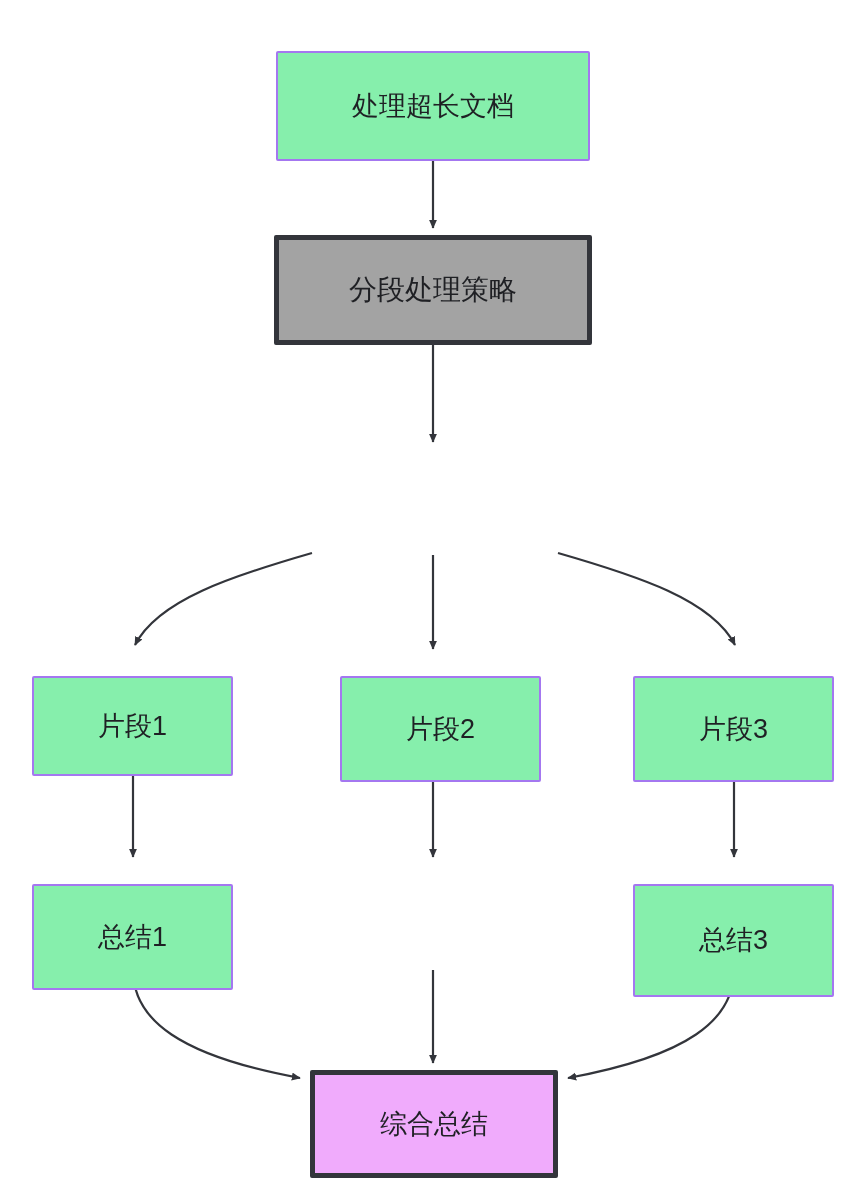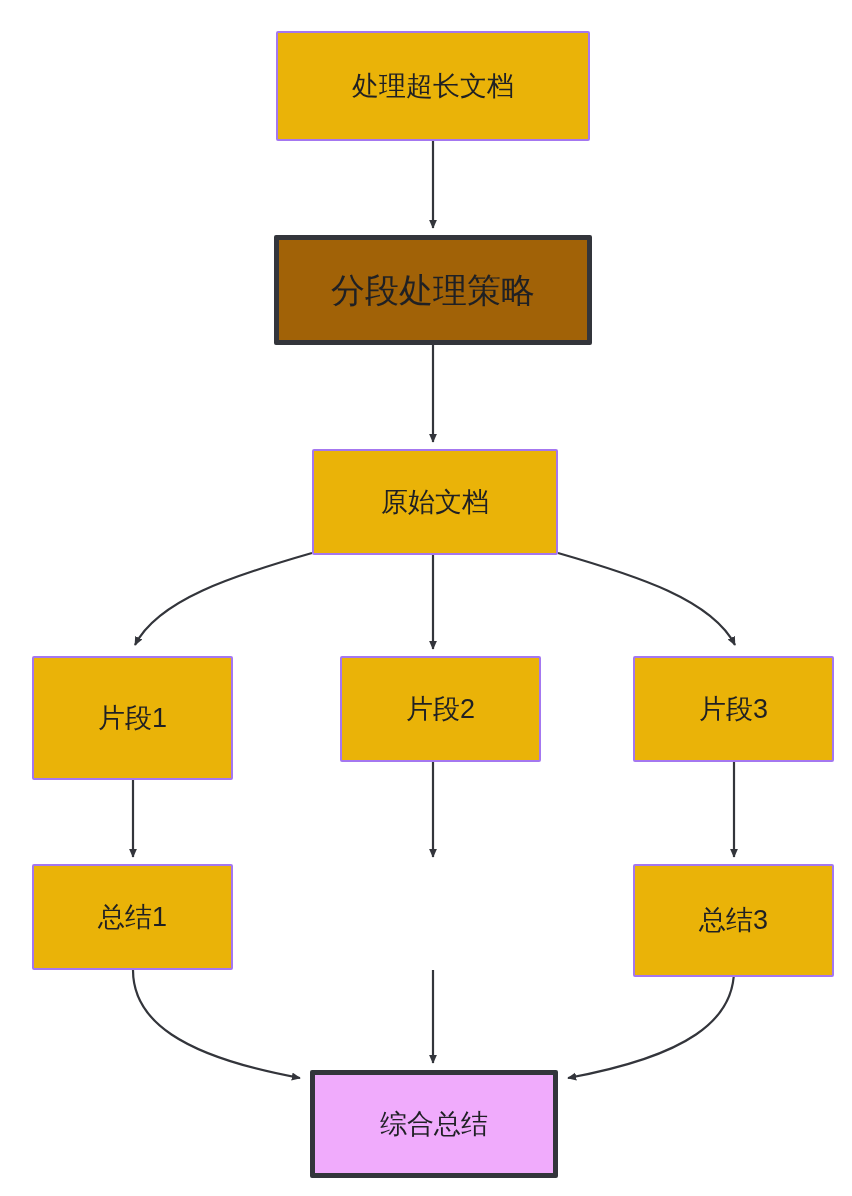--- a/index.html
+++ b/index.html
@@ -38,31 +38,32 @@
     text-align: center;
     color: #1f2024;
     line-height: 1.2;
   }
   .node-label {
     display: block;
     white-space: nowrap;
   }
   
   .node.plain {
-    background: #eab308;
+    background: #86efac;
     border: 2px solid #a477f0;
     border-radius: 2px;
     font-size: 27px;
+    margin-top: 20px;
   }
   
   .node.highlight {
-    background: #a16207;
+    background: #a3a3a3;
     border: 5px solid #33353b;
     border-radius: 2px;
-    font-size: 34px;
+    font-size: 28px;
   }
   
   .node.terminal {
     background: #f0abfc;
     border: 5px solid #33353b;
     border-radius: 2px;
     font-size: 27px;
   }
 </style>
 </head>
@@ -101,25 +102,22 @@
   </svg>
 
   <div class="node plain" style="left:276px; top:31px; width:314px; height:110px;">
     <span class="node-label">处理超长文档</span>
   </div>
 
   <div class="node highlight" style="left:274px; top:235px; width:318px; height:110px;">
     <span class="node-label">分段处理策略</span>
   </div>
 
-  <div class="node plain" style="left:312px; top:449px; width:246px; height:106px;">
-    <span class="node-label">原始文档</span>
-  </div>
 
-  <div class="node plain" style="left:32px; top:656px; width:201px; height:124px;">
+  <div class="node plain" style="left:32px; top:656px; width:201px; height:100px;">
     <span class="node-label">片段1</span>
   </div>
 
   <div class="node plain" style="left:340px; top:656px; width:201px; height:106px;">
     <span class="node-label">片段2</span>
   </div>
 
   <div class="node plain" style="left:633px; top:656px; width:201px; height:106px;justify-content:center;">
     <span class="node-label">片段3</span>
   </div>

